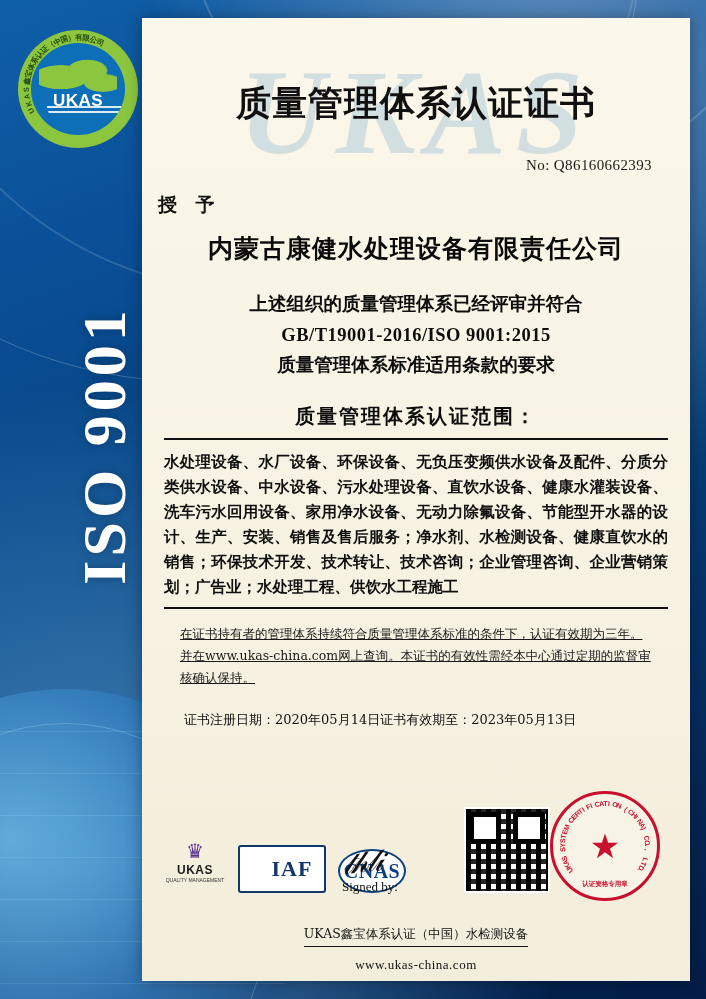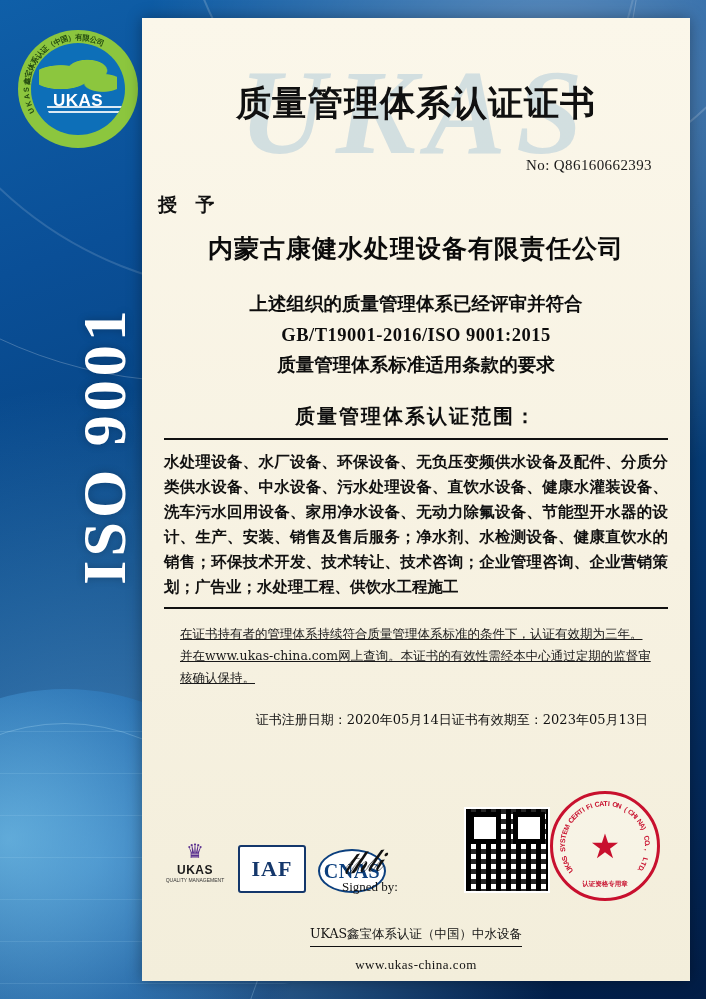--- a/index.html
+++ b/index.html
@@ -276,21 +276,21 @@
     font-size: 12.5px;
     line-height: 1.75;
     color: #1a1a1a;
     text-align: left;
     text-decoration: underline;
   }
   .dates {
     position: relative;
     margin: 22px 26px 0 26px;
     display: flex;
-    justify-content: flex-end;
+    justify-content: flex-start;
     font-family: "DejaVu Serif", serif;
     font-size: 13px;
     color: #111;
   }
 
   
   .accred {
     position: absolute;
     left: 0; right: 0;
     bottom: 74px;
@@ -342,20 +342,21 @@
   }
   .mini-iaf {
     width: 64px;
     height: 44px;
     border: 2px solid #14376b;
     border-radius: 3px;
     background: #ffffff;
     display: flex;
     align-items: center;
     justify-content: center;
+    padding-left: 20px;
   }
   .mini-iaf .t {
     font-family: "Liberation Serif", serif;
     font-weight: bold;
     font-size: 22px;
     color: #14376b;
     letter-spacing: 1px;
   }
   .mini-cnas {
     width: 68px;
@@ -639,18 +640,18 @@
               <span style="transform: rotate(112deg) translate(0px, -46px) rotate(0deg); font-size: 7px;">T</span>
               <span style="transform: rotate(118deg) translate(0px, -46px) rotate(0deg); font-size: 7px;">D</span>
               <span style="transform: rotate(124deg) translate(0px, -46px) rotate(0deg); font-size: 7px;">.</span>
             </div>
           <div class="star">★</div>
           <div class="bottom-text">认证资格专用章</div>
         </div>
       </div>
 
       <div class="footer">
-        <span class="line">UKAS鑫宝体系认证（中国）中水设备</span>
+        <span class="line">UKAS鑫宝体系认证（中国）水检测设备</span>
       </div>
       <div class="footer-url">www.ukas-china.com</div>
     </div>
   </div>
 </div>
 
 </body></html>

